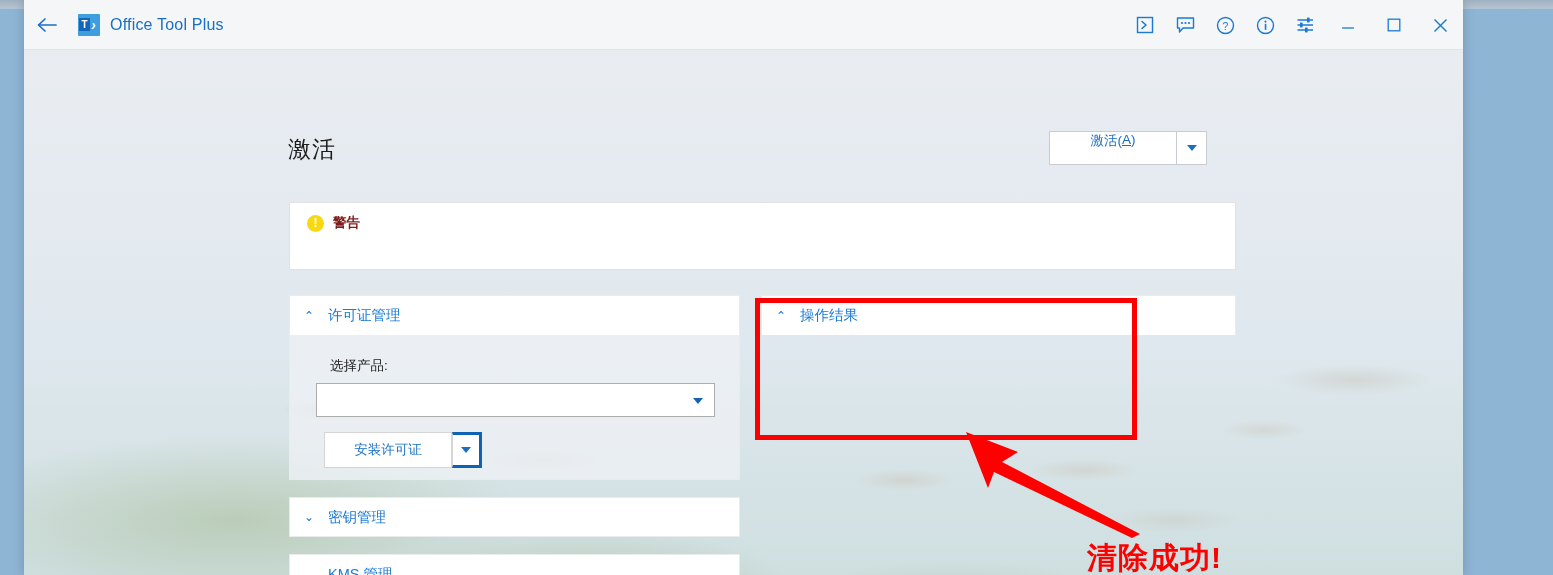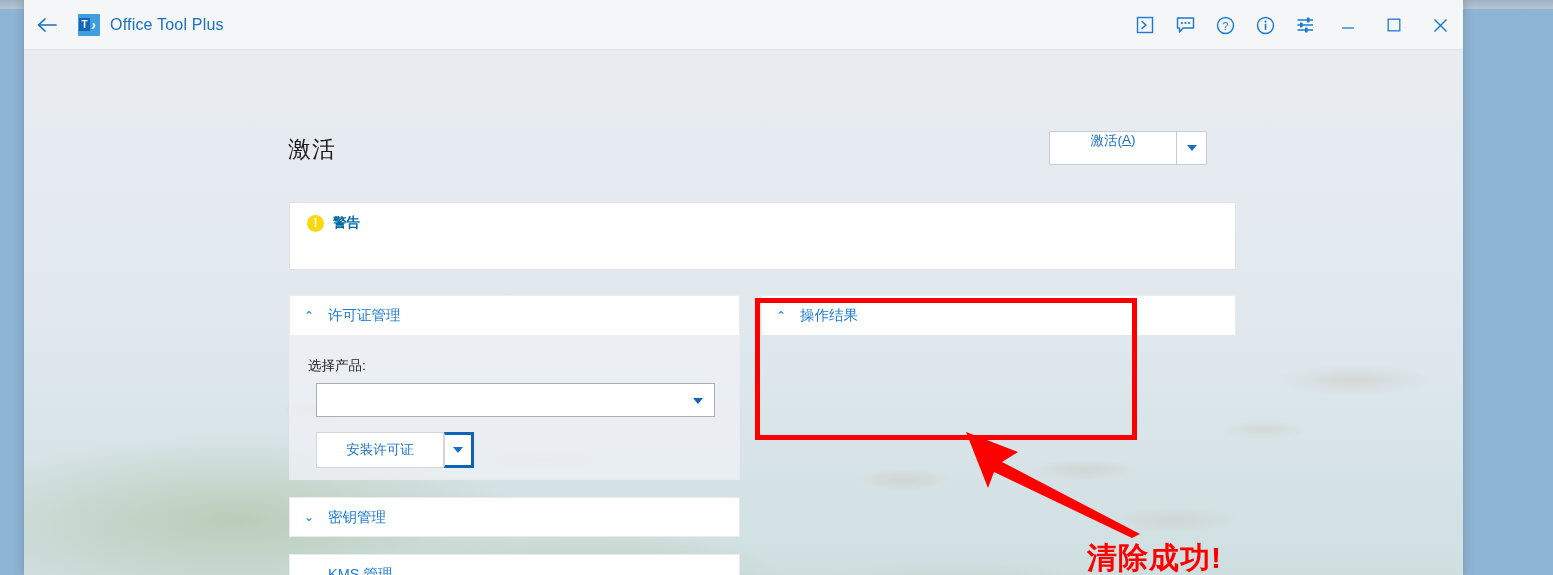--- a/index.html
+++ b/index.html
@@ -112,52 +112,52 @@
   .warning {
     position: absolute; left: 265px; top: 152px; width: 947px; height: 68px;
     background: #ffffff; border: 1px solid #e2e2e2;
   }
   .warn-head { display: flex; align-items: center; padding: 11px 0 0 17px; }
   .warn-icon {
     width: 17px; height: 17px; border-radius: 50%; background: #f8d90f;
     color: #ffffff; font-size: 12px; font-weight: bold; line-height: 17px; text-align: center;
     flex: none;
   }
-  .warn-title { margin-left: 9px; font-size: 13.5px; font-weight: bold; color: #0369a1; }
+  .warn-title { margin-left: 9px; font-size: 13.5px; font-weight: bold; color: #7f1d1d; }
   .warn-body { padding: 9px 0 0 18px; font-size: 13.5px; color: #2a2a2a; }
 
   
   .panel { position: absolute; background: rgba(255,255,255,.0); }
   .panel-head {
     height: 40px; background: #ffffff; display: flex; align-items: center;
     border: 1px solid #ebebeb; border-bottom: none;
   }
   .panel-head.only { border-bottom: 1px solid #ebebeb; }
   .chev {
     width: 38px; text-align: center; color: #1a7ad4; font-size: 12px; line-height: 1;
   }
   .panel-title { color: #1a7ad4; font-size: 14.5px; }
   .panel-body {
     background: rgba(238,241,245,.78); border: 1px solid #ebebeb; border-top: none;
   }
 
   #license-panel { left: 265px; top: 245px; width: 451px; }
   #license-panel .panel-body { height: 145px; position: relative; }
-  .field-label { position: absolute; left: 18px; top: 22px; font-size: 13.5px; color: #202020; }
+  .field-label { position: absolute; left: 40px; top: 22px; font-size: 13.5px; color: #202020; }
   .combo {
     position: absolute; left: 26px; top: 48px; width: 399px; height: 34px;
     background: #ffffff; border: 1px solid #adadad; display: flex; align-items: center;
   }
   .combo-caret { position: absolute; right: 11px; top: 14px;
     width: 0; height: 0; border-left: 5px solid transparent; border-right: 5px solid transparent;
     border-top: 6px solid #1263b5; }
   .install-split { position: absolute; left: 26px; top: 97px; display: flex; }
   .install-main {
     width: 128px; height: 36px; background: #ffffff; border: 1px solid #d5d5d5;
-    color: #1a6fc4; font-size: 13.5px; display: flex; align-items: center; justify-content: center;
+    color: #1a6fc4; font-size: 13.5px; display: flex; align-items: center; justify-content: center; margin-left: 8px;
   }
   .install-drop {
     width: 30px; height: 36px; background: #ffffff; border: 3px solid #0f63b5; border-left: 1px solid #d5d5d5;
     display: flex; align-items: center; justify-content: center;
   }
 
   #key-panel { left: 265px; top: 447px; width: 451px; }
   #kms-panel  { left: 265px; top: 504px; width: 451px; }
 
   #result-panel { left: 737px; top: 245px; width: 475px; }

